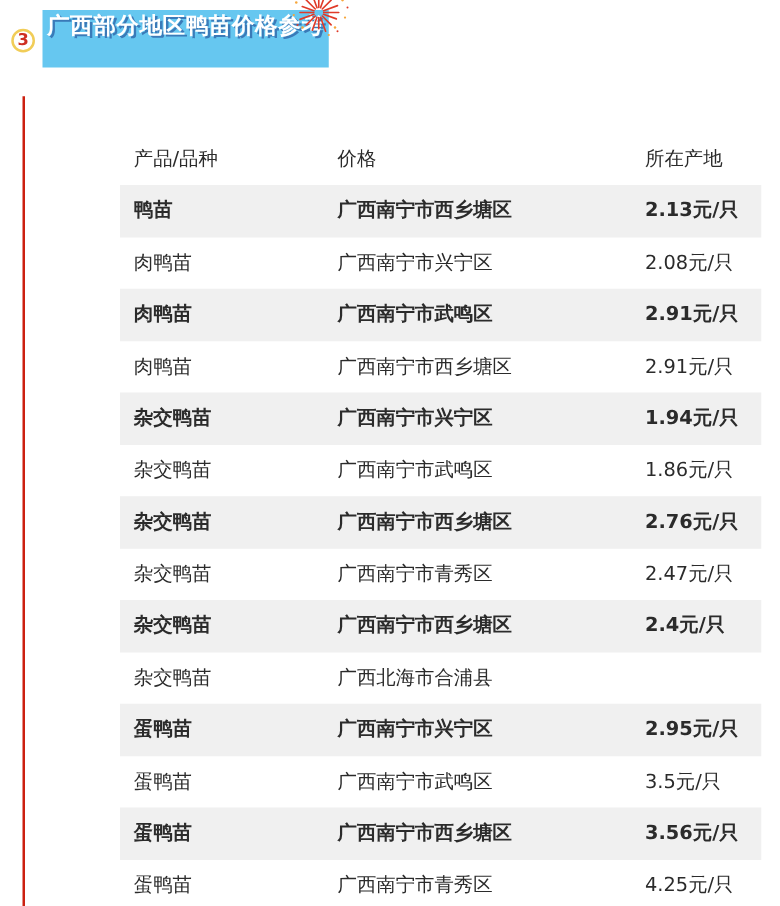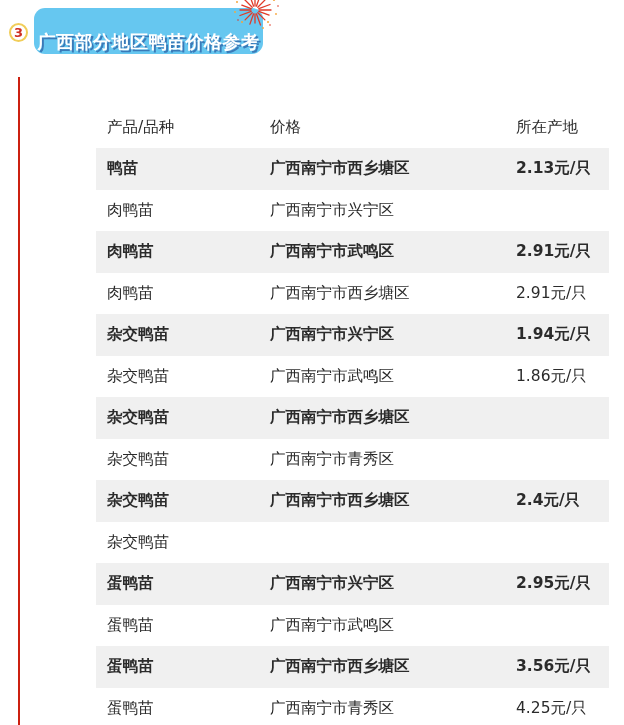--- a/index.html
+++ b/index.html
@@ -29,21 +29,21 @@
     border:2px solid var(--badge-yellow);
     color:var(--badge-red);
     font-size:13px;font-weight:bold;
     display:flex;align-items:center;justify-content:center;
     background:#fff;
   }
   .banner{
     position:absolute;left:34px;top:8px;
     width:229px;height:46px;
     background:var(--banner-bg);
-    display:flex;align-items:flex-end;justify-content:center;border-radius:11px;
+    display:flex;align-items:flex-start;justify-content:center;
   }
   .banner-title{
     color:var(--banner-text);
     font-size:18px;font-weight:bold;letter-spacing:0.5px;
     text-shadow:2px 2px 0 var(--banner-shadow);
     white-space:nowrap;
   }
   .firework{
     position:absolute;left:232px;top:-8px;
     width:50px;height:40px;
@@ -127,20 +127,21 @@
   </div>
   <div id="tbody">
       <div class="trow stripe">
         <div class="cell">鸭苗</div>
         <div class="cell">广西南宁市西乡塘区</div>
         <div class="cell">2.13元/只</div>
       </div>
       <div class="trow">
         <div class="cell">肉鸭苗</div>
         <div class="cell">广西南宁市兴宁区</div>
+        <div class="cell">2.08元/只</div>
       </div>
       <div class="trow stripe">
         <div class="cell">肉鸭苗</div>
         <div class="cell">广西南宁市武鸣区</div>
         <div class="cell">2.91元/只</div>
       </div>
       <div class="trow">
         <div class="cell">肉鸭苗</div>
         <div class="cell">广西南宁市西乡塘区</div>
         <div class="cell">2.91元/只</div>
@@ -151,41 +152,45 @@
         <div class="cell">1.94元/只</div>
       </div>
       <div class="trow">
         <div class="cell">杂交鸭苗</div>
         <div class="cell">广西南宁市武鸣区</div>
         <div class="cell">1.86元/只</div>
       </div>
       <div class="trow stripe">
         <div class="cell">杂交鸭苗</div>
         <div class="cell">广西南宁市西乡塘区</div>
+        <div class="cell">2.76元/只</div>
       </div>
       <div class="trow">
         <div class="cell">杂交鸭苗</div>
         <div class="cell">广西南宁市青秀区</div>
+        <div class="cell">2.47元/只</div>
       </div>
       <div class="trow stripe">
         <div class="cell">杂交鸭苗</div>
         <div class="cell">广西南宁市西乡塘区</div>
         <div class="cell">2.4元/只</div>
       </div>
       <div class="trow">
         <div class="cell">杂交鸭苗</div>
+        <div class="cell">广西北海市合浦县</div>
       </div>
       <div class="trow stripe">
         <div class="cell">蛋鸭苗</div>
         <div class="cell">广西南宁市兴宁区</div>
         <div class="cell">2.95元/只</div>
       </div>
       <div class="trow">
         <div class="cell">蛋鸭苗</div>
         <div class="cell">广西南宁市武鸣区</div>
+        <div class="cell">3.5元/只</div>
       </div>
       <div class="trow stripe">
         <div class="cell">蛋鸭苗</div>
         <div class="cell">广西南宁市西乡塘区</div>
         <div class="cell">3.56元/只</div>
       </div>
       <div class="trow">
         <div class="cell">蛋鸭苗</div>
         <div class="cell">广西南宁市青秀区</div>
         <div class="cell">4.25元/只</div>

